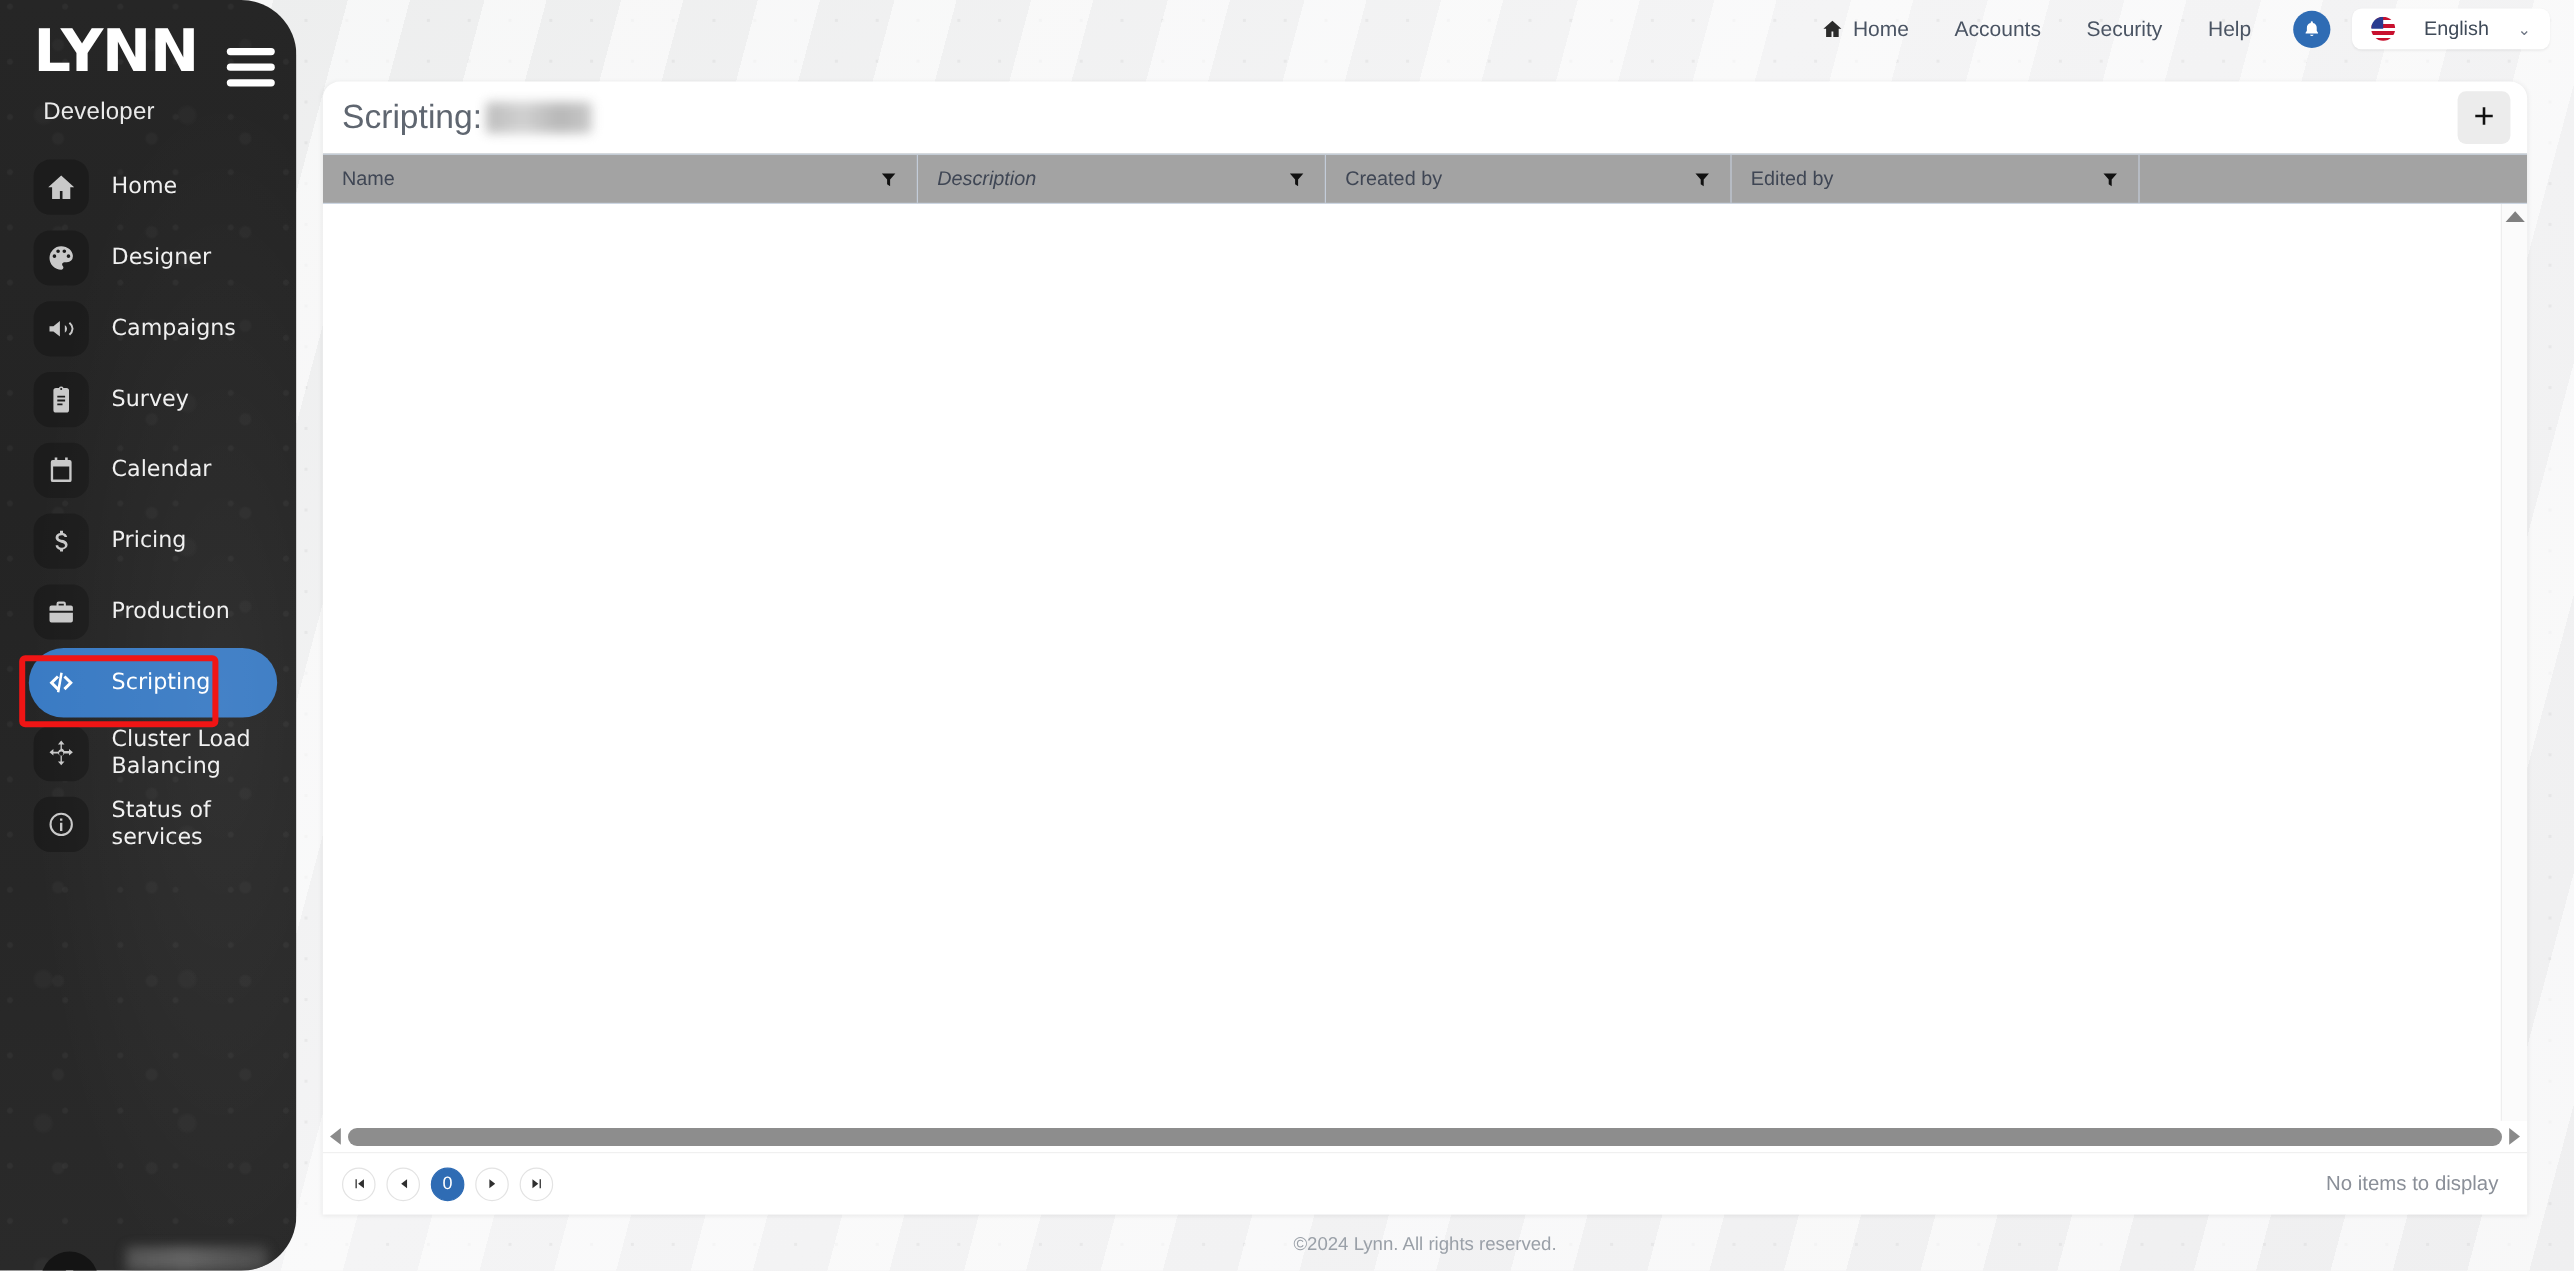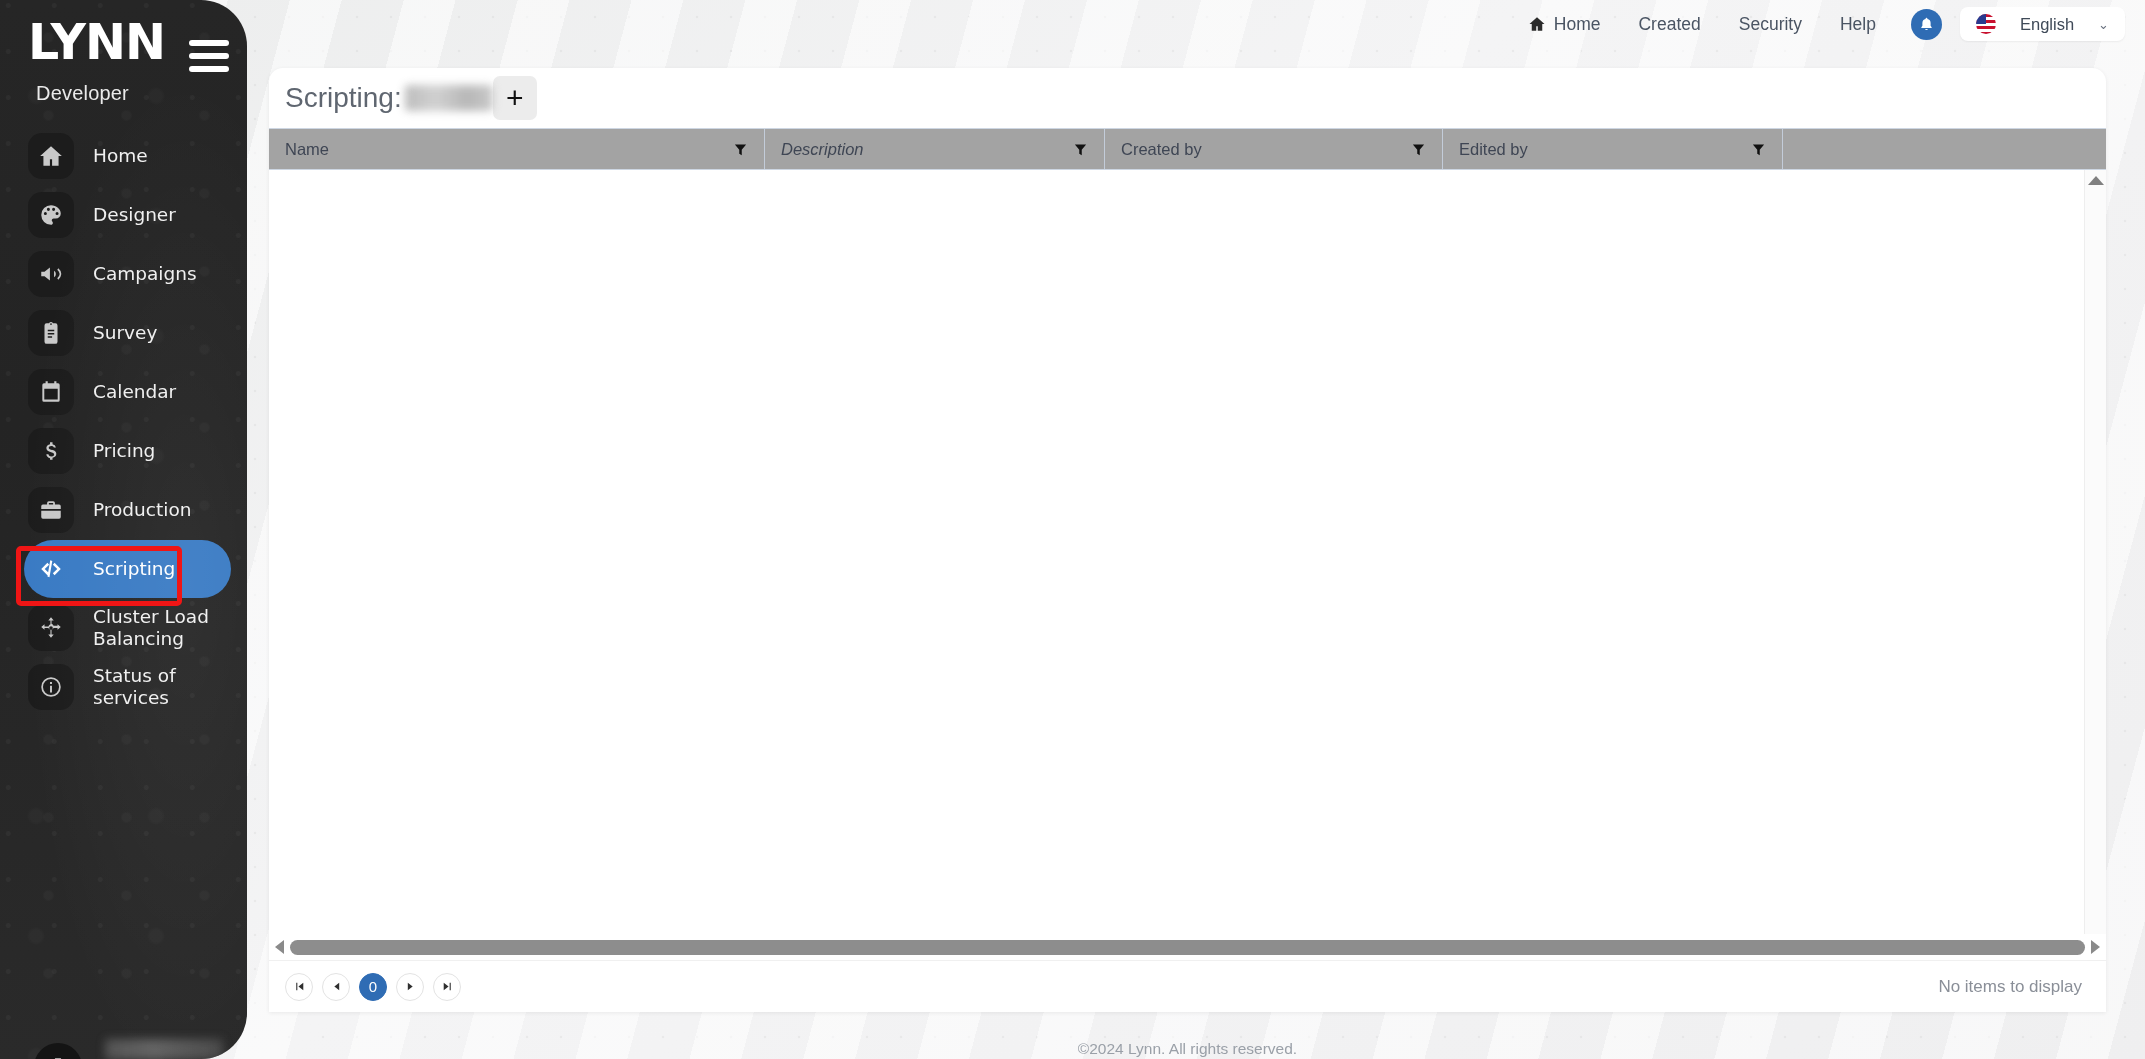--- a/index.html
+++ b/index.html
@@ -123,21 +123,21 @@
   }
   .chev { font-size:13px; color:#6a7280; }
 
   
   #card {
     position:absolute; left:269px; top:68px; width:1837px; height:944px;
     background:#fff; border-top-left-radius:14px; border-top-right-radius:14px;
     box-shadow:0 1px 4px rgba(0,0,0,.07); overflow:hidden;
   }
   .card-head {
-    height:60px; display:flex; align-items:center; 
+    height:60px; display:flex; align-items:center; justify-content:space-between;
     padding:0 14px 0 16px;
   }
   .card-title {
     font-size:28px; color:#5f6670; font-weight:400; display:flex; align-items:center;
     font-family:"Liberation Sans", sans-serif;
   }
   .title-blur {
     width:88px; height:26px; margin-left:3px; border-radius:3px;
     background:linear-gradient(90deg,#b9b9b9,#cfcfcf 35%,#b4b4b4 70%,#c6c6c6);
     filter:blur(4.5px); opacity:.95;
@@ -198,21 +198,21 @@
     width:28px; height:28px; border-radius:50%; border:1px solid #e3e3e3;
     background:#fff; display:flex; align-items:center; justify-content:center;
     cursor:pointer; color:#2f2f2f;
   }
   .pg svg { width:13px; height:13px; fill:#2f2f2f; }
   .pg.cur { background:#2f6cb4; border-color:#2f6cb4; color:#fff; font-size:15px; }
   .noitems { color:#8a8f98; font-size:17px; }
 
   
   #copyright {
-    position:absolute; left:269px; bottom:1px; width:1837px; text-align:center;
+    position:absolute; left:269px; bottom:12px; width:1837px; text-align:center;
     color:#9aa0a8; font-size:15.5px;
   }
 </style>
 </head>
 <body>
 
 <div id="app">
 
   <aside id="sidebar">
 
@@ -336,21 +336,21 @@
   </aside>
 
   <div id="topnav">
     <div class="tn-link">
       <svg viewBox="0 0 24 24">
           <path d="M12 3 2 12h3v9h6v-6h2v6h6v-9h3z"></path>
         </svg>
       <span>Home</span>
     </div>
     <div class="tn-link">
-      <span>Created</span>
+      <span>Accounts</span>
     </div>
     <div class="tn-link">
       <span>Security</span>
     </div>
     <div class="tn-link">
       <span>Help</span>
     </div>
     <div class="bell">
       <svg viewBox="0 0 24 24">
           <path d="M12 2.5a1.3 1.3 0 0 0-1.3 1.3v.6A5.8 5.8 0 0 0 6.2 10v3.6l-1.5 2.2v1.1h14.6v-1.1l-1.5-2.2V10a5.8 5.8 0 0 0-4.5-5.6v-.6A1.3 1.3 0 0 0 12 2.5zM9.9 18.3a2.2 2.2 0 0 0 4.2 0H9.9z"></path>

